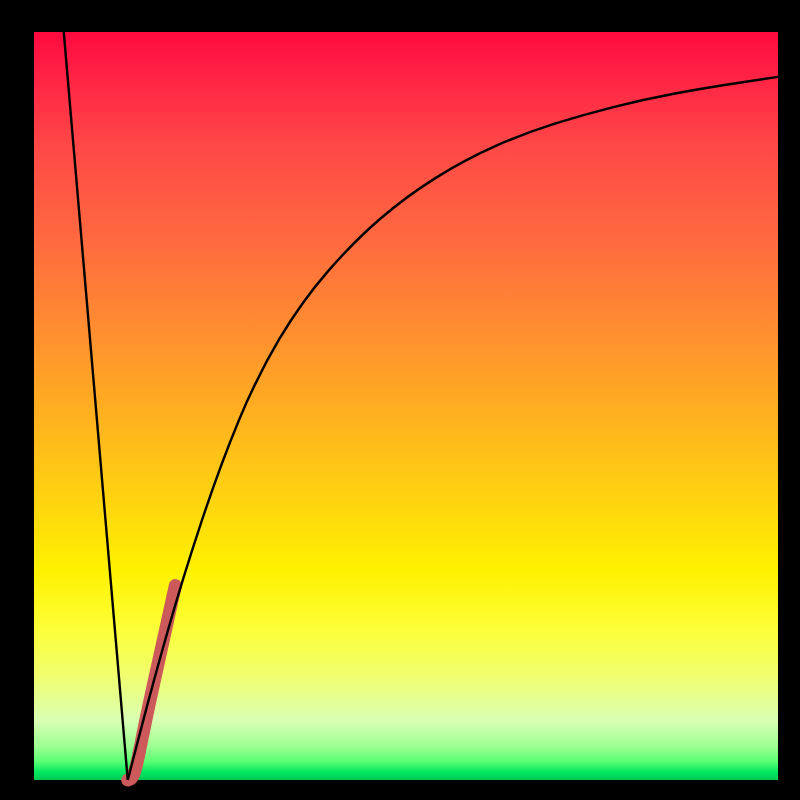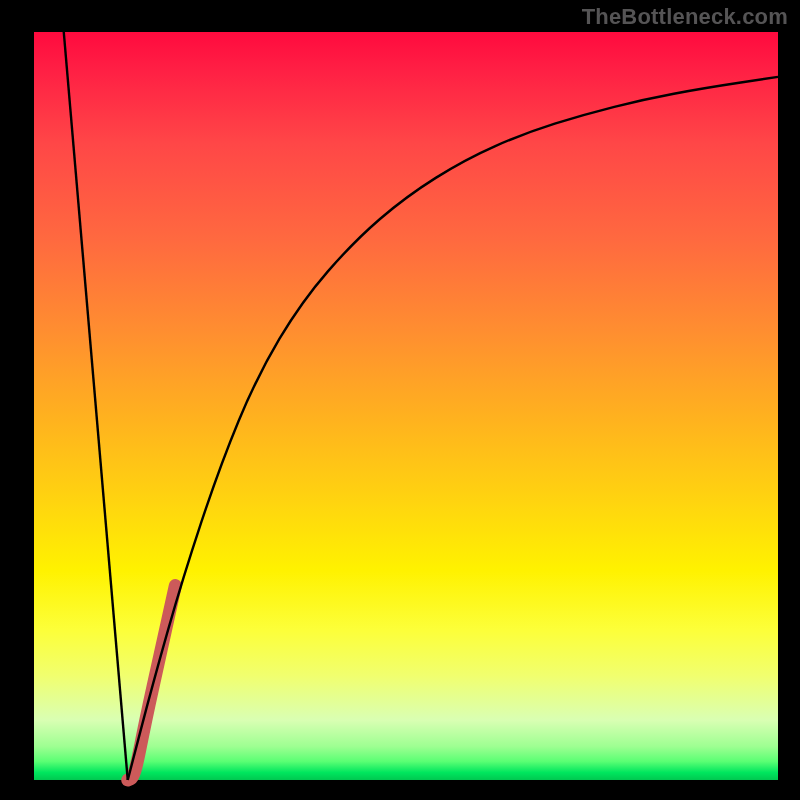--- a/index.html
+++ b/index.html
@@ -83,14 +83,13 @@
     <svg class="curves" viewBox="0 0 744 748" preserveAspectRatio="none">
 
       <path d="M 93.74 748.00 Q 93.74 748.00 97.09 746.50 Q 100.44 745.01 106.02 716.58 Q 111.60 688.16 119.04 654.50 Q 126.48 620.84 133.92 587.18 L 141.36 553.52" fill="none" stroke="#cc5a5a" stroke-width="13" stroke-linecap="round" stroke-linejoin="round"></path>
 
       <path d="M29.76 0.00 L93.74 748.00" fill="none" stroke="#000000" stroke-width="2.4" stroke-linecap="butt"></path>
 
       <path d="M 93.74 748.00 Q 93.74 748.00 106.39 699.38 Q 119.04 650.76 133.92 598.40 Q 148.80 546.04 167.40 489.94 Q 186.00 433.84 204.60 388.96 Q 223.20 344.08 245.52 306.68 Q 267.84 269.28 293.88 239.36 Q 319.92 209.44 345.96 187.00 Q 372.00 164.56 401.76 145.86 Q 431.52 127.16 461.28 114.07 Q 491.04 100.98 520.80 91.63 Q 550.56 82.28 580.32 74.80 Q 610.08 67.32 639.84 61.71 Q 669.60 56.10 706.80 50.49 L 744.00 44.88" fill="none" stroke="#000000" stroke-width="2.4" stroke-linecap="butt"></path>
     </svg>
   </div>
 
-  <div class="watermark">TheBottleneck.com</div>
 </div>
 
 </body></html>

